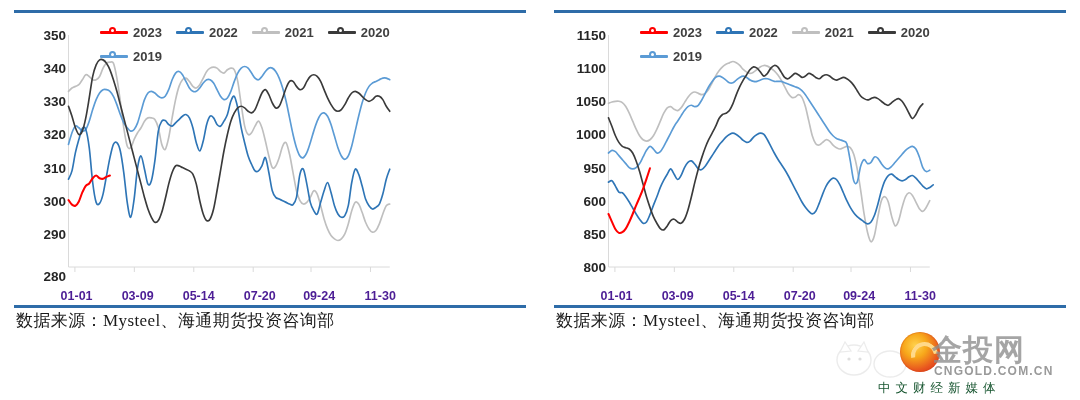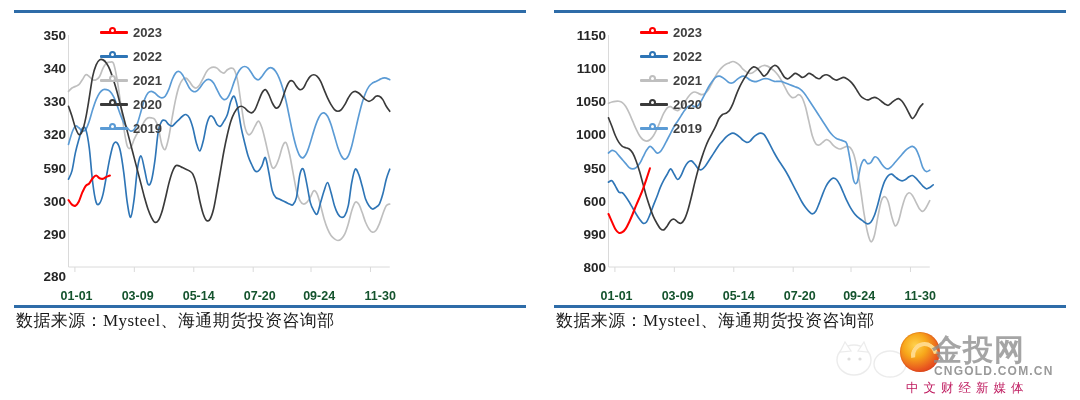--- a/index.html
+++ b/index.html
@@ -6,53 +6,53 @@
   body{width:1080px;height:400px;font-family:"Liberation Serif",serif;overflow:hidden;}
   .board{position:relative;width:1080px;height:400px;display:flex;}
   .panel{position:relative;width:540px;height:400px;box-sizing:border-box;}
   .panel-inner{position:absolute;left:14px;right:14px;top:10px;bottom:8px;}
   .panel-title{font-family:"Liberation Serif",serif;font-size:14.5px;color:#1a1a1a;
     letter-spacing:.5px;padding-left:2px;height:22px;line-height:22px;white-space:nowrap;}
   .rule{height:3px;background:#2e6ca8;width:100%;}
   .rule.bottom{margin-top:0;}
   .chart-area{position:relative;height:292px;width:100%;}
   .legend{position:absolute;left:86px;top:8px;width:300px;z-index:5;
-    display:flex;flex-wrap:wrap;gap:2px 14px;flex-direction:column;}
+    display:flex;flex-wrap:wrap;gap:2px 14px;}
   .lg{display:flex;align-items:center;gap:5px;height:22px;}
   .lg .mk{position:relative;width:28px;height:12px;}
   .lg .mk .bar{position:absolute;top:5px;left:0;width:28px;height:2.6px;border-radius:1px;}
   .lg .mk .ring{position:absolute;top:1.2px;left:9px;width:7.2px;height:7.2px;border-radius:50%;
     background:#fff;box-sizing:border-box;}
   .lg .lbl{font-family:"Liberation Sans",sans-serif;font-size:13px;font-weight:bold;color:#3f3f3f;}
   .ylabels{position:absolute;left:0;top:0;width:56px;height:100%;}
   .ylabels span{position:absolute;right:4px;transform:translateY(-50%);
     font-family:"Liberation Sans",sans-serif;font-size:13.5px;font-weight:bold;color:#262626;
     white-space:nowrap;text-align:center;}
   .xlabels{position:absolute;left:0;bottom:-2px;width:100%;height:18px;}
   .xlabels span{position:absolute;transform:translateX(-50%);
-    font-family:"Liberation Sans",sans-serif;font-size:12.5px;font-weight:bold;color:#14532d;
+    font-family:"Liberation Sans",sans-serif;font-size:12.5px;font-weight:bold;color:#4c1d95;
     white-space:nowrap;}
   .svgbox{position:absolute;left:0;top:0;width:100%;height:100%;}
   .source{font-family:"Liberation Serif",serif;font-size:17px;color:#1a1a1a;
     letter-spacing:.4px;height:26px;line-height:26px;padding-left:2px;white-space:nowrap;}
   .wm{position:absolute;right:6px;bottom:2px;width:200px;height:74px;pointer-events:none;
     z-index:9;}
   .wm-logo{position:absolute;left:26px;top:8px;width:40px;height:40px;border-radius:50%;
     background:radial-gradient(circle at 38% 34%,#ffd24d 0%,#f7a81b 32%,#e8541f 68%,#cf2a12 100%);
     box-shadow:0 0 0 1px rgba(200,60,20,.25) inset;}
   .wm-logo:after{content:"";position:absolute;left:11px;top:10px;width:19px;height:19px;
     border-radius:50%;border:4px solid #ffd98a;border-right-color:transparent;
     border-bottom-color:transparent;transform:rotate(35deg);}
   .wm-big{position:absolute;left:58px;top:6px;font-family:"Liberation Sans",sans-serif;
     font-size:30px;font-weight:bold;color:#8d8d8d;opacity:.78;letter-spacing:1px;
     white-space:nowrap;}
   .wm-dom{position:absolute;left:60px;top:40px;font-family:"Liberation Sans",sans-serif;
     font-size:12px;font-weight:bold;color:#9a9a9a;letter-spacing:1.2px;white-space:nowrap;}
-  .wm-sub{position:absolute;left:32px;top:56px;font-family:"Liberation Sans",sans-serif;
-    font-size:12.5px;color:#be185d;letter-spacing:5px;white-space:nowrap;}
+  .wm-sub{position:absolute;left:4px;top:56px;font-family:"Liberation Sans",sans-serif;
+    font-size:12.5px;color:#14532d;letter-spacing:5px;white-space:nowrap;}
   .wm-ghost{position:absolute;left:-42px;top:14px;width:90px;height:46px;opacity:.5;}
 </style>
 </head>
 <body>
 
 <div class="board">
 
   <div class="panel">
     <div class="panel-inner">
       <div class="rule"></div>
@@ -91,21 +91,21 @@
                 <span class="bar" style="background:#5b9bd5"></span>
                 <span class="ring" style="border:2.4px solid #5b9bd5"></span>
               </span>
               <span class="lbl">2019</span>
             </div>
           </div>
         <div class="ylabels">
             <span style="top: 254px; margin-top: 9px;">280</span>
             <span style="top: 220.857px;">290</span>
             <span style="top: 187.714px;">300</span>
-            <span style="top: 154.571px;">590</span>
+            <span style="top: 154.571px;">310</span>
             <span style="top: 121.429px;">320</span>
             <span style="top: 88.2857px;">330</span>
             <span style="top: 55.1429px;">340</span>
             <span style="top: 22px;">350</span>
           </div>
         <div class="svgbox"><svg width="100%" height="100%" viewBox="0 0 526 292" preserveAspectRatio="none">
               <path d="M56 22 L56 254 L386 254" fill="none" stroke="#d9d9d9" stroke-width="1"></path>
               <line x1="62.6" x2="62.6" y1="254" y2="259" stroke="#d9d9d9" stroke-width="1"></line>
               <line x1="123.64999999999999" x2="123.64999999999999" y1="254" y2="259" stroke="#d9d9d9" stroke-width="1"></line>
               <line x1="184.70000000000002" x2="184.70000000000002" y1="254" y2="259" stroke="#d9d9d9" stroke-width="1"></line>
@@ -168,21 +168,21 @@
             <div class="lg">
               <span class="mk">
                 <span class="bar" style="background:#5b9bd5"></span>
                 <span class="ring" style="border:2.4px solid #5b9bd5"></span>
               </span>
               <span class="lbl">2019</span>
             </div>
           </div>
         <div class="ylabels">
             <span style="top: 254px;">800</span>
-            <span style="top: 220.857px;">990</span>
+            <span style="top: 220.857px;">850</span>
             <span style="top: 187.714px;">600</span>
             <span style="top: 154.571px;">950</span>
             <span style="top: 121.429px;">1000</span>
             <span style="top: 88.2857px;">1050</span>
             <span style="top: 55.1429px;">1100</span>
             <span style="top: 22px;">1150</span>
           </div>
         <div class="svgbox"><svg width="100%" height="100%" viewBox="0 0 526 292" preserveAspectRatio="none">
               <path d="M56 22 L56 254 L386 254" fill="none" stroke="#d9d9d9" stroke-width="1"></path>
               <line x1="62.6" x2="62.6" y1="254" y2="259" stroke="#d9d9d9" stroke-width="1"></line>

